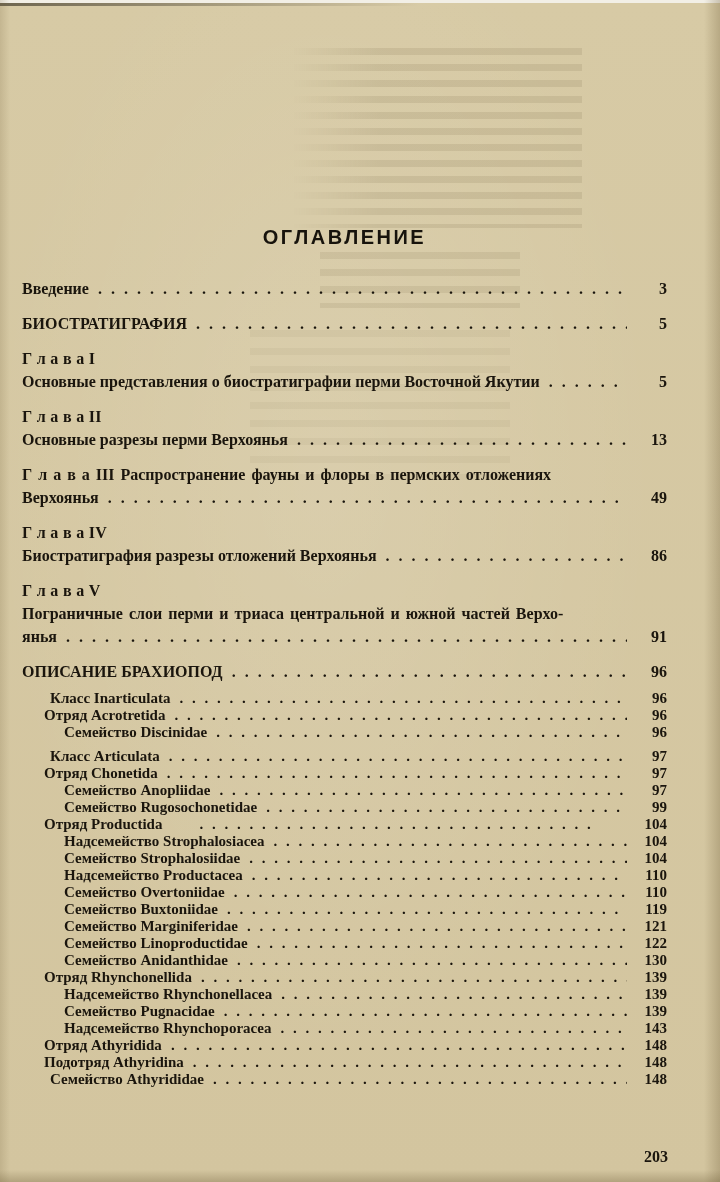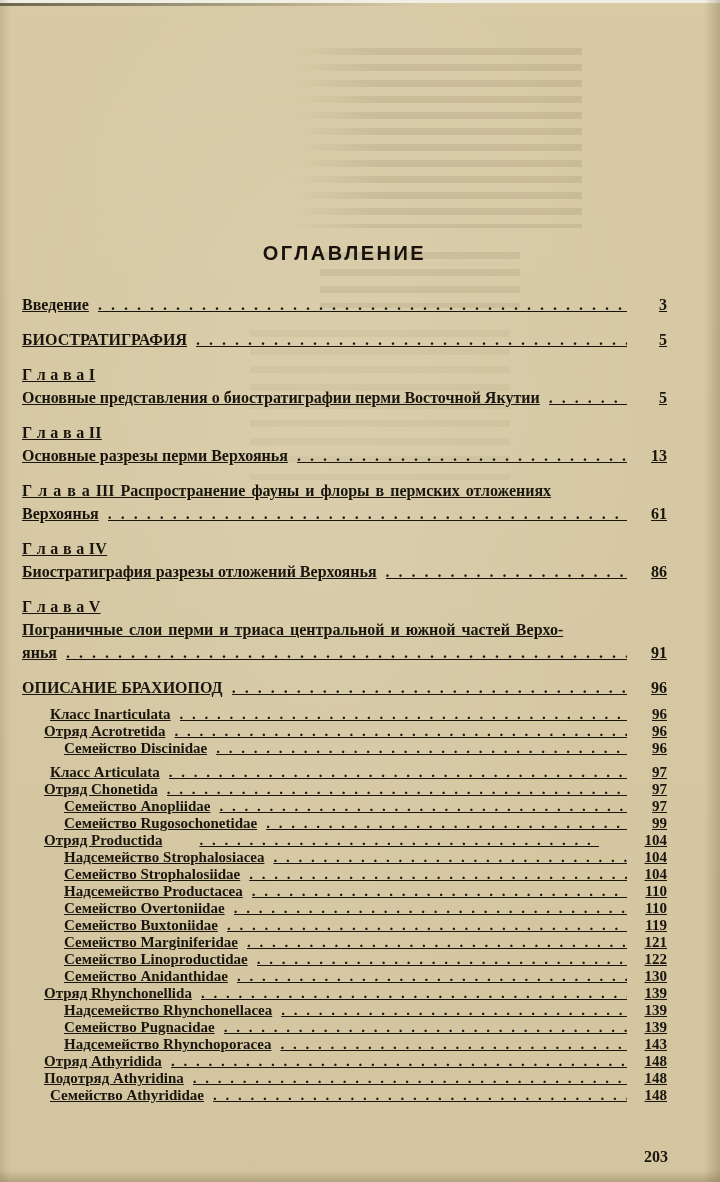--- a/index.html
+++ b/index.html
@@ -28,28 +28,28 @@
   .bleed{position:absolute;pointer-events:none;opacity:.5;filter:blur(.7px);}
   .bleed-1{top:48px;right:138px;width:290px;height:180px;
     background:repeating-linear-gradient(to bottom, rgba(110,95,62,.28) 0 7px, rgba(0,0,0,0) 7px 16px);
     -webkit-mask-image:linear-gradient(to left, #000 70%, transparent);
             mask-image:linear-gradient(to left, #000 70%, transparent);}
   .bleed-2{top:252px;right:200px;width:200px;height:56px;
     background:repeating-linear-gradient(to bottom, rgba(110,95,62,.24) 0 7px, rgba(0,0,0,0) 7px 17px);}
   .bleed-3{top:330px;left:250px;width:260px;height:150px;opacity:.25;
     background:repeating-linear-gradient(to bottom, rgba(110,95,62,.25) 0 7px, rgba(0,0,0,0) 7px 18px);}
 
-  .content{position:absolute;left:22px;top:226px;width:645px;margin-top:16px;}
+  .content{position:absolute;left:22px;top:226px;width:645px;}
   .title{
     margin:0 0 28px 0;text-align:center;
     font-family:"Liberation Sans", sans-serif;
     font-size:20px;font-weight:700;letter-spacing:2.5px;color:#17130c;
   }
   .row{display:flex;align-items:baseline;line-height:23px;
-    font-size:16px;font-weight:700;color:#1a150d;text-decoration:underline;}
+    font-size:16px;font-weight:700;color:#1a150d;}
   .row.sm{line-height:17px;font-size:15px;}
   .row.head{margin-top:12px;letter-spacing:.3px;}
   .row.line{word-spacing:2px;}
   .gap-md{margin-top:12px;}
   .gap-sm{margin-top:7px;}
   .label{white-space:nowrap;}
   .leader{flex:1 1 auto;overflow:hidden;white-space:nowrap;
     margin:0 6px 0 9px;letter-spacing:2.5px;color:#1a150d;}
   .pg{min-width:34px;text-align:right;white-space:nowrap;}
   .folio{position:absolute;top:1148px;right:52px;
@@ -98,21 +98,21 @@
           <span class="label">Основные разрезы перми Верхоянья</span>
           <span class="leader">. . . . . . . . . . . . . . . . . . . . . . . . . . . . . . . . . . . . . . . . . . . . . . . . . . . . . . . . . . . . . . . . . . . . . . . . . . . . . . . . </span>
           <span class="pg">13</span>
         </div>
         <div class="row line gap-md">
           <span class="label">Г л а в а  III  Распространение фауны и флоры в пермских отложениях</span>
         </div>
         <div class="row entry">
           <span class="label">Верхоянья</span>
           <span class="leader">. . . . . . . . . . . . . . . . . . . . . . . . . . . . . . . . . . . . . . . . . . . . . . . . . . . . . . . . . . . . . . . . . . . . . . . . . . . . . . . . </span>
-          <span class="pg">61</span>
+          <span class="pg">49</span>
         </div>
         <div class="row head gap-md">
           <span class="label">Г л а в а  IV</span>
         </div>
         <div class="row entry">
           <span class="label">Биостратиграфия разрезы отложений Верхоянья</span>
           <span class="leader">. . . . . . . . . . . . . . . . . . . . . . . . . . . . . . . . . . . . . . . . . . . . . . . . . . . . . . . . . . . . . . . . . . . . . . . . . . . . . . . . </span>
           <span class="pg">86</span>
         </div>
         <div class="row head gap-md">

